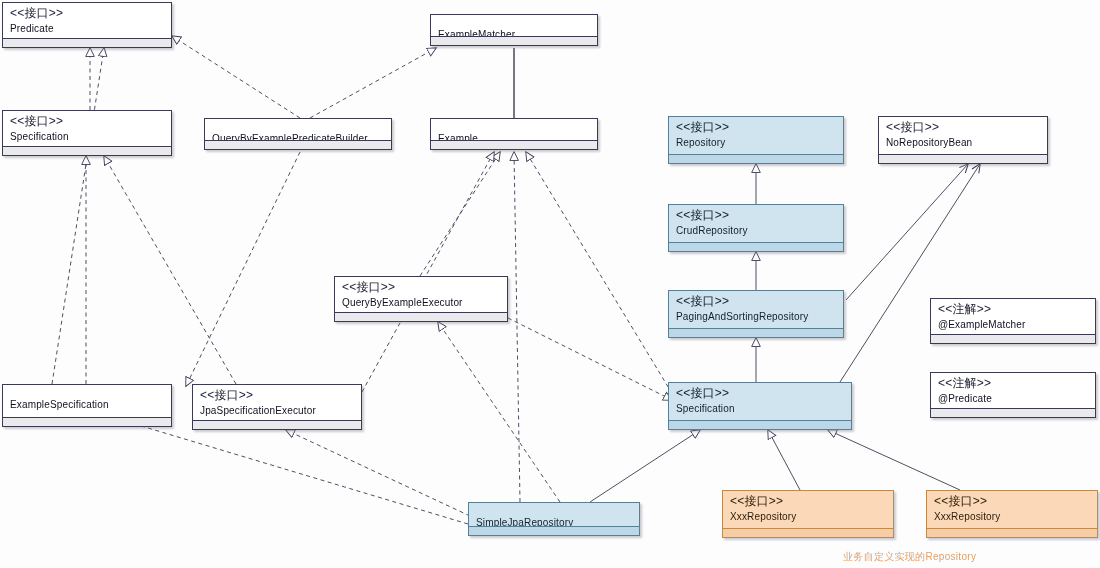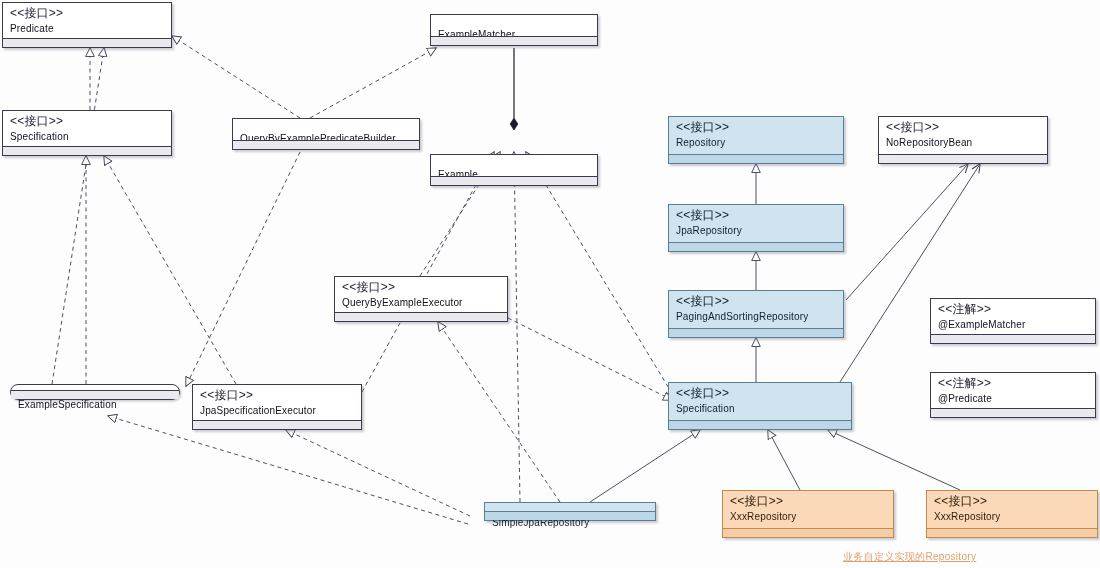--- a/index.html
+++ b/index.html
@@ -152,27 +152,27 @@
         </div>
         <div class="uml-foot"></div>
       </div>
       <div class="uml-box style-plain" style="left: 2px; top: 110px; width: 170px; height: 46px;">
         <div class="uml-body">
           <div class="uml-stereo">&lt;&lt;接口&gt;&gt;</div>
           <div class="uml-title">Specification</div>
         </div>
         <div class="uml-foot"></div>
       </div>
-      <div class="uml-box style-plain" style="left: 232px; top: 118px; width: 188px; height: 32px;">
+      <div class="uml-box style-plain" style="left: 204px; top: 118px; width: 188px; height: 32px;">
         <div class="uml-body">
           <div class="uml-title solo">QueryByExamplePredicateBuilder</div>
         </div>
         <div class="uml-foot"></div>
       </div>
-      <div class="uml-box style-plain" style="left: 430px; top: 118px; width: 168px; height: 32px; margin-top: 36px;">
+      <div class="uml-box style-plain" style="left: 430px; top: 118px; width: 168px; height: 32px;">
         <div class="uml-body">
           <div class="uml-title solo">Example</div>
         </div>
         <div class="uml-foot"></div>
       </div>
       <div class="uml-box style-blue" style="left: 668px; top: 116px; width: 176px; height: 48px;">
         <div class="uml-body">
           <div class="uml-stereo">&lt;&lt;接口&gt;&gt;</div>
           <div class="uml-title">Repository</div>
         </div>
@@ -181,21 +181,21 @@
       <div class="uml-box style-plain" style="left: 878px; top: 116px; width: 170px; height: 48px;">
         <div class="uml-body">
           <div class="uml-stereo">&lt;&lt;接口&gt;&gt;</div>
           <div class="uml-title">NoRepositoryBean</div>
         </div>
         <div class="uml-foot"></div>
       </div>
       <div class="uml-box style-blue" style="left: 668px; top: 204px; width: 176px; height: 48px;">
         <div class="uml-body">
           <div class="uml-stereo">&lt;&lt;接口&gt;&gt;</div>
-          <div class="uml-title">JpaRepository</div>
+          <div class="uml-title">CrudRepository</div>
         </div>
         <div class="uml-foot"></div>
       </div>
       <div class="uml-box style-plain" style="left: 334px; top: 276px; width: 174px; height: 46px;">
         <div class="uml-body">
           <div class="uml-stereo">&lt;&lt;接口&gt;&gt;</div>
           <div class="uml-title">QueryByExampleExecutor</div>
         </div>
         <div class="uml-foot"></div>
       </div>
@@ -213,41 +213,41 @@
         </div>
         <div class="uml-foot"></div>
       </div>
       <div class="uml-box style-plain" style="left: 930px; top: 372px; width: 166px; height: 46px;">
         <div class="uml-body">
           <div class="uml-stereo">&lt;&lt;注解&gt;&gt;</div>
           <div class="uml-title">@Predicate</div>
         </div>
         <div class="uml-foot"></div>
       </div>
-      <div class="uml-box style-plain" style="left: 10px; top: 384px; width: 170px; height: 16px; border-radius: 16px;">
+      <div class="uml-box style-plain" style="left: 2px; top: 384px; width: 170px; height: 43px;">
         <div class="uml-body">
           <div class="uml-title solo">ExampleSpecification</div>
         </div>
         <div class="uml-foot"></div>
       </div>
       <div class="uml-box style-plain" style="left: 192px; top: 384px; width: 170px; height: 46px;">
         <div class="uml-body">
           <div class="uml-stereo">&lt;&lt;接口&gt;&gt;</div>
           <div class="uml-title">JpaSpecificationExecutor</div>
         </div>
         <div class="uml-foot"></div>
       </div>
       <div class="uml-box style-blue" style="left: 668px; top: 382px; width: 184px; height: 48px;">
         <div class="uml-body">
           <div class="uml-stereo">&lt;&lt;接口&gt;&gt;</div>
           <div class="uml-title">Specification</div>
         </div>
         <div class="uml-foot"></div>
       </div>
-      <div class="uml-box style-blue" style="left: 484px; top: 502px; width: 172px; height: 19px;">
+      <div class="uml-box style-blue" style="left: 468px; top: 502px; width: 172px; height: 34px;">
         <div class="uml-body">
           <div class="uml-title solo">SimpleJpaRepository</div>
         </div>
         <div class="uml-foot"></div>
       </div>
       <div class="uml-box style-orange" style="left: 722px; top: 490px; width: 172px; height: 48px;">
         <div class="uml-body">
           <div class="uml-stereo">&lt;&lt;接口&gt;&gt;</div>
           <div class="uml-title">XxxRepository</div>
         </div>
@@ -255,15 +255,15 @@
       </div>
       <div class="uml-box style-orange" style="left: 926px; top: 490px; width: 172px; height: 48px;">
         <div class="uml-body">
           <div class="uml-stereo">&lt;&lt;接口&gt;&gt;</div>
           <div class="uml-title">XxxRepository</div>
         </div>
         <div class="uml-foot"></div>
       </div>
     </div>
 
-  <div class="caption" style="left: 843px; top: 550px; text-decoration: underline;">业务自定义实现的Repository</div>
+  <div class="caption" style="left: 843px; top: 550px;">业务自定义实现的Repository</div>
 
 </div>
 
 </body></html>

